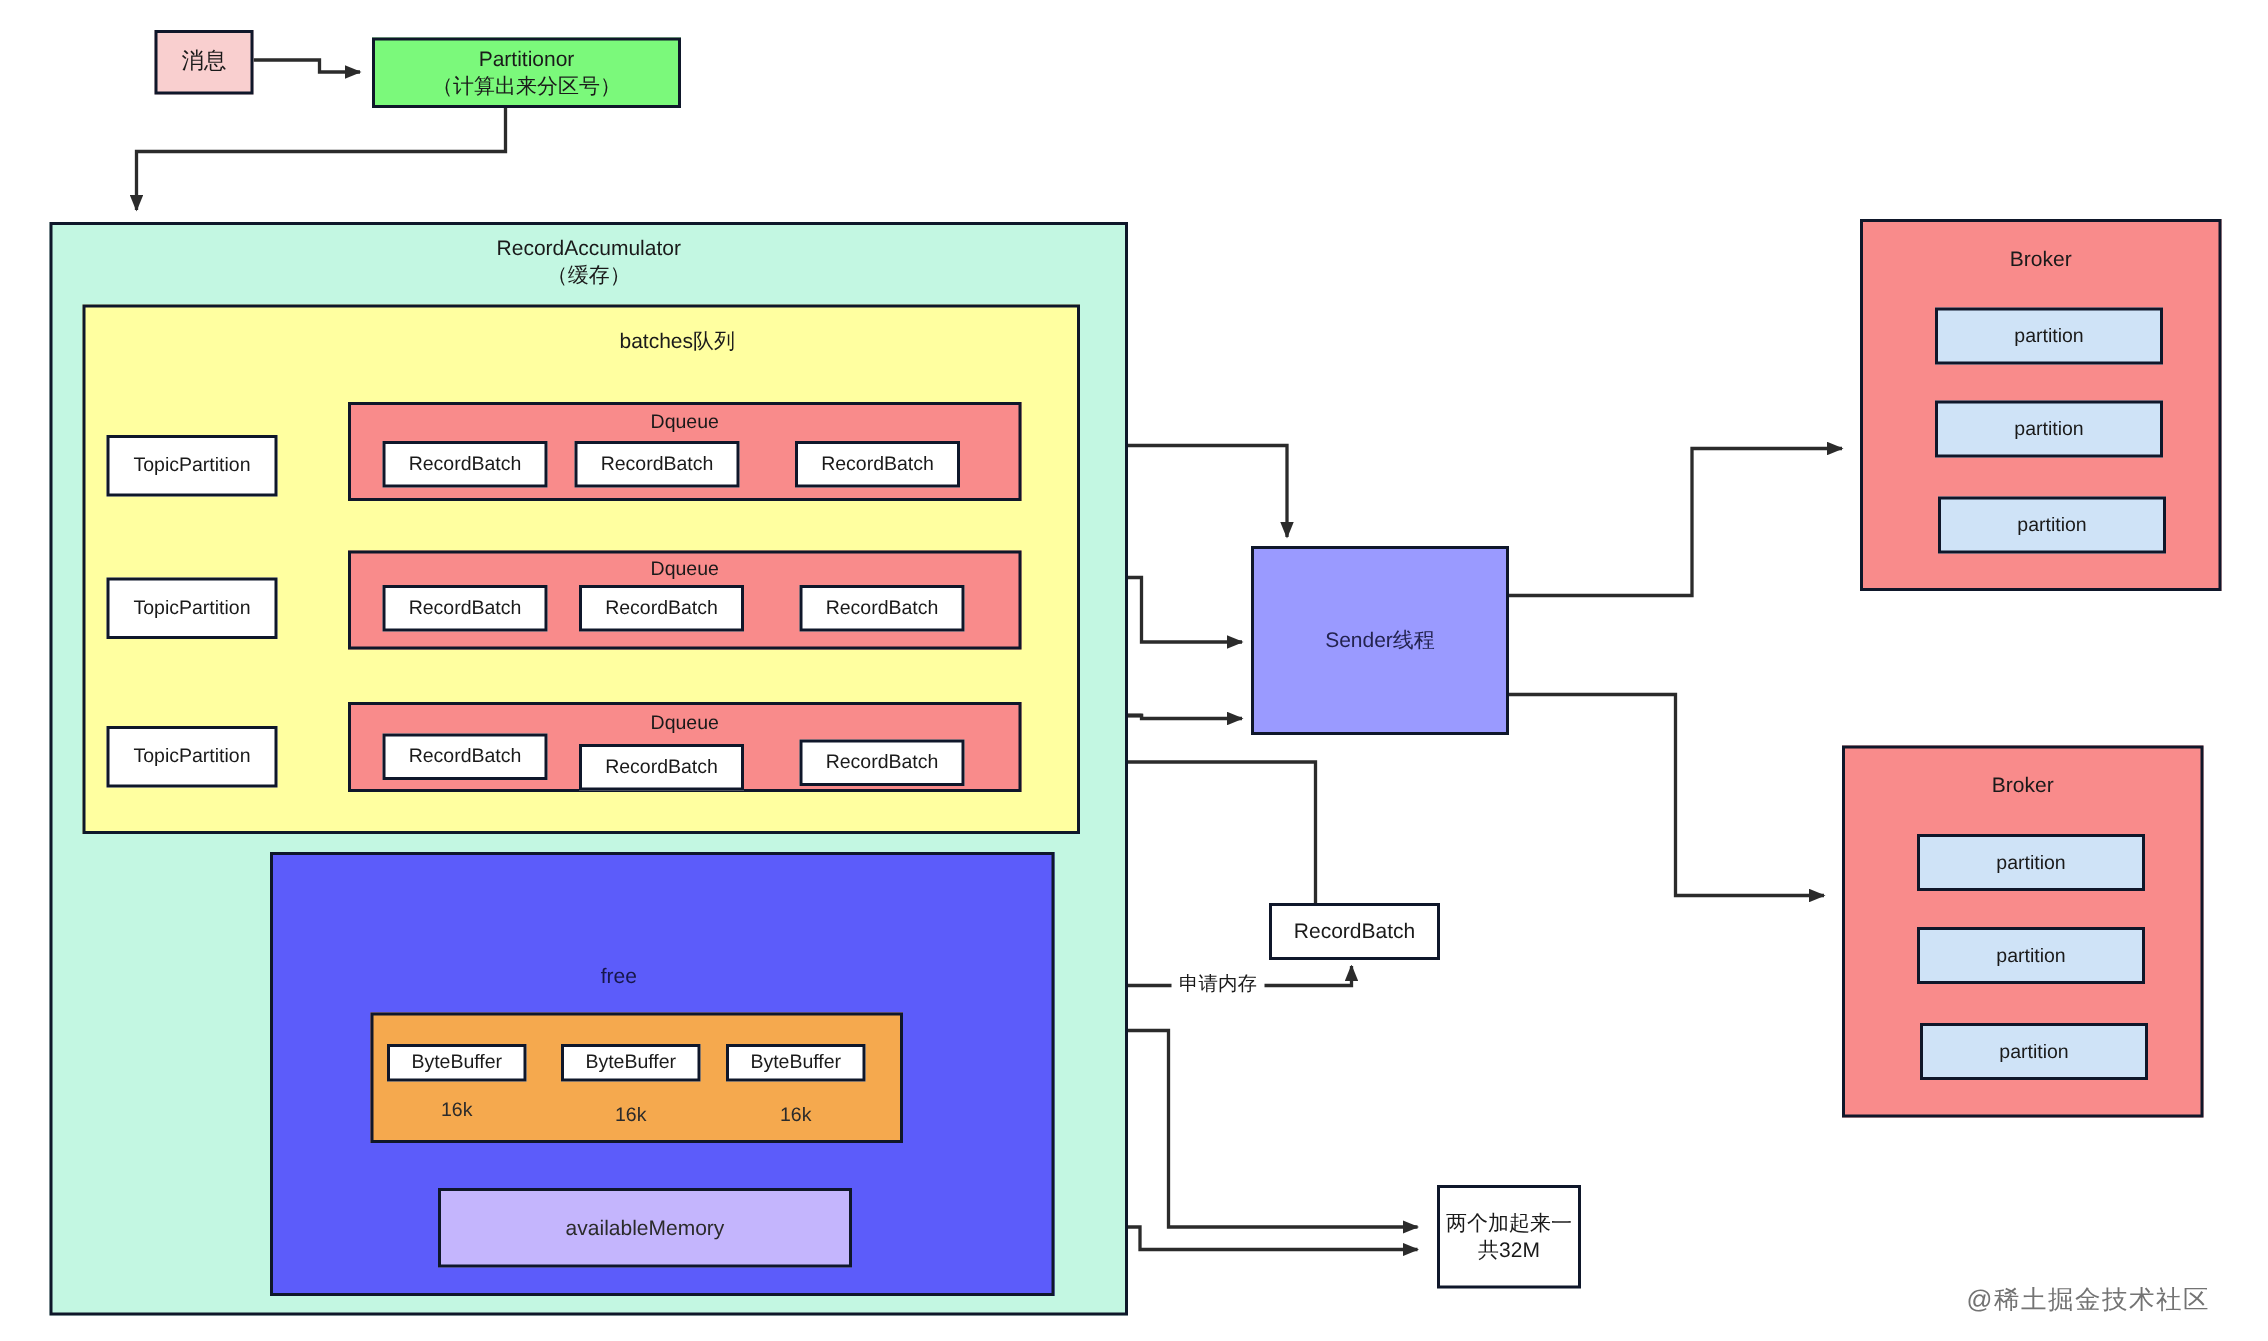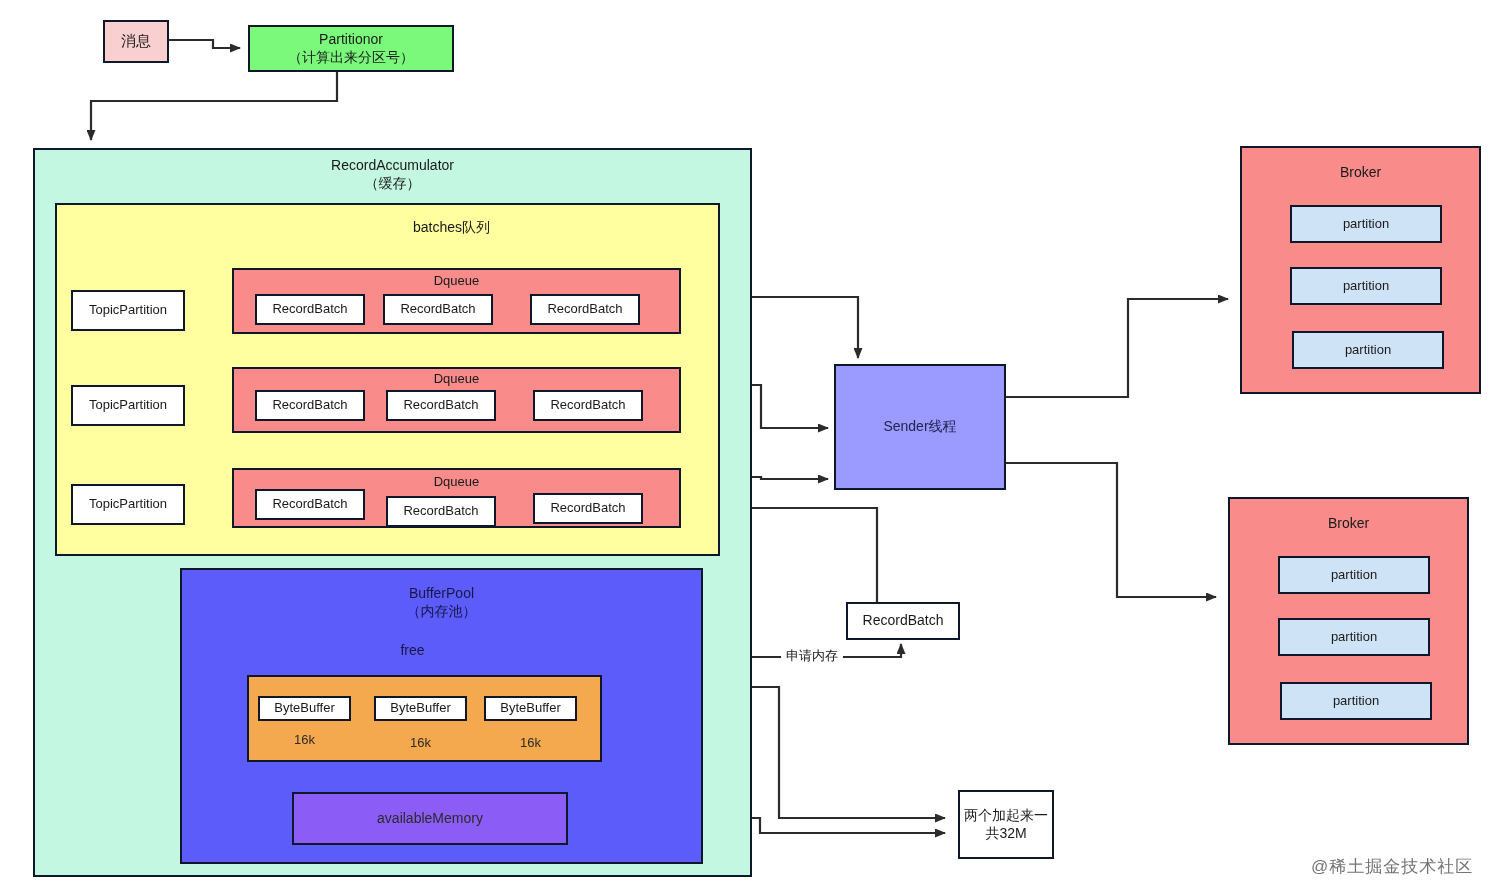--- a/index.html
+++ b/index.html
@@ -117,33 +117,31 @@
   <div class="box white" style="left:533px; top:390px; width:110px; height:31px; font-size:13px;">RecordBatch</div>
 
   <div class="box white" style="left:71px; top:484px; width:114px; height:41px; font-size:13px;">TopicPartition</div>
   <div class="box" style="left:232px; top:468px; width:449px; height:60px; background:#f98b8b; display:block;"></div>
   <div class="lbl-top" style="left:232px; top:474px; width:449px; font-size:13px;">Dqueue</div>
   <div class="box white" style="left:255px; top:489px; width:110px; height:31px; font-size:13px;">RecordBatch</div>
   <div class="box white" style="left:386px; top:496px; width:110px; height:31px; font-size:13px;">RecordBatch</div>
   <div class="box white" style="left:533px; top:493px; width:110px; height:31px; font-size:13px;">RecordBatch</div>
 
   <div class="box" style="left:180px; top:568px; width:523px; height:296px; background:#5c5cfa; display:block;"></div>
-  <div class="lbl-top" style="left:180px; top:585px; width:523px; font-size:14px; color:#17174a;">BufferPool
-（内存池）</div>
   <div class="lbl-top" style="left:170px; top:642px; width:485px; font-size:14px; color:#17174a;">free</div>
 
   <div class="box" style="left:247px; top:675px; width:355px; height:87px; background:#f5a94e; display:block;"></div>
   <div class="box white" style="left:258px; top:696px; width:93px; height:25px; font-size:13px;">ByteBuffer</div>
   <div class="box white" style="left:374px; top:696px; width:93px; height:25px; font-size:13px;">ByteBuffer</div>
   <div class="box white" style="left:484px; top:696px; width:93px; height:25px; font-size:13px;">ByteBuffer</div>
   <div class="lbl-top" style="left:258px; top:732px; width:93px; font-size:13px; color:#2b2b2b;">16k</div>
   <div class="lbl-top" style="left:374px; top:735px; width:93px; font-size:13px; color:#2b2b2b;">16k</div>
   <div class="lbl-top" style="left:484px; top:735px; width:93px; font-size:13px; color:#2b2b2b;">16k</div>
 
-  <div class="box" style="left:292px; top:792px; width:276px; height:53px; background:#8b5cf6; font-size:14px; color:#2b2b2b;">availableMemory</div>
+  <div class="box" style="left:292px; top:792px; width:276px; height:53px; background:#c4b5fd; font-size:14px; color:#2b2b2b;">availableMemory</div>
 
   <div class="box" style="left:834px; top:364px; width:172px; height:126px; background:#9a9aff; font-size:14px; color:#23234f;">Sender线程</div>
 
   <div class="box white" style="left:846px; top:602px; width:114px; height:38px; font-size:14px;">RecordBatch</div>
 
   <div class="lbl-top" style="left:781px; top:648px; width:62px; font-size:13px; background:#ffffff;">申请内存</div>
 
   <div class="box white" style="left:958px; top:790px; width:96px; height:69px; font-size:14px;">两个加起来一
 共32M</div>
 

